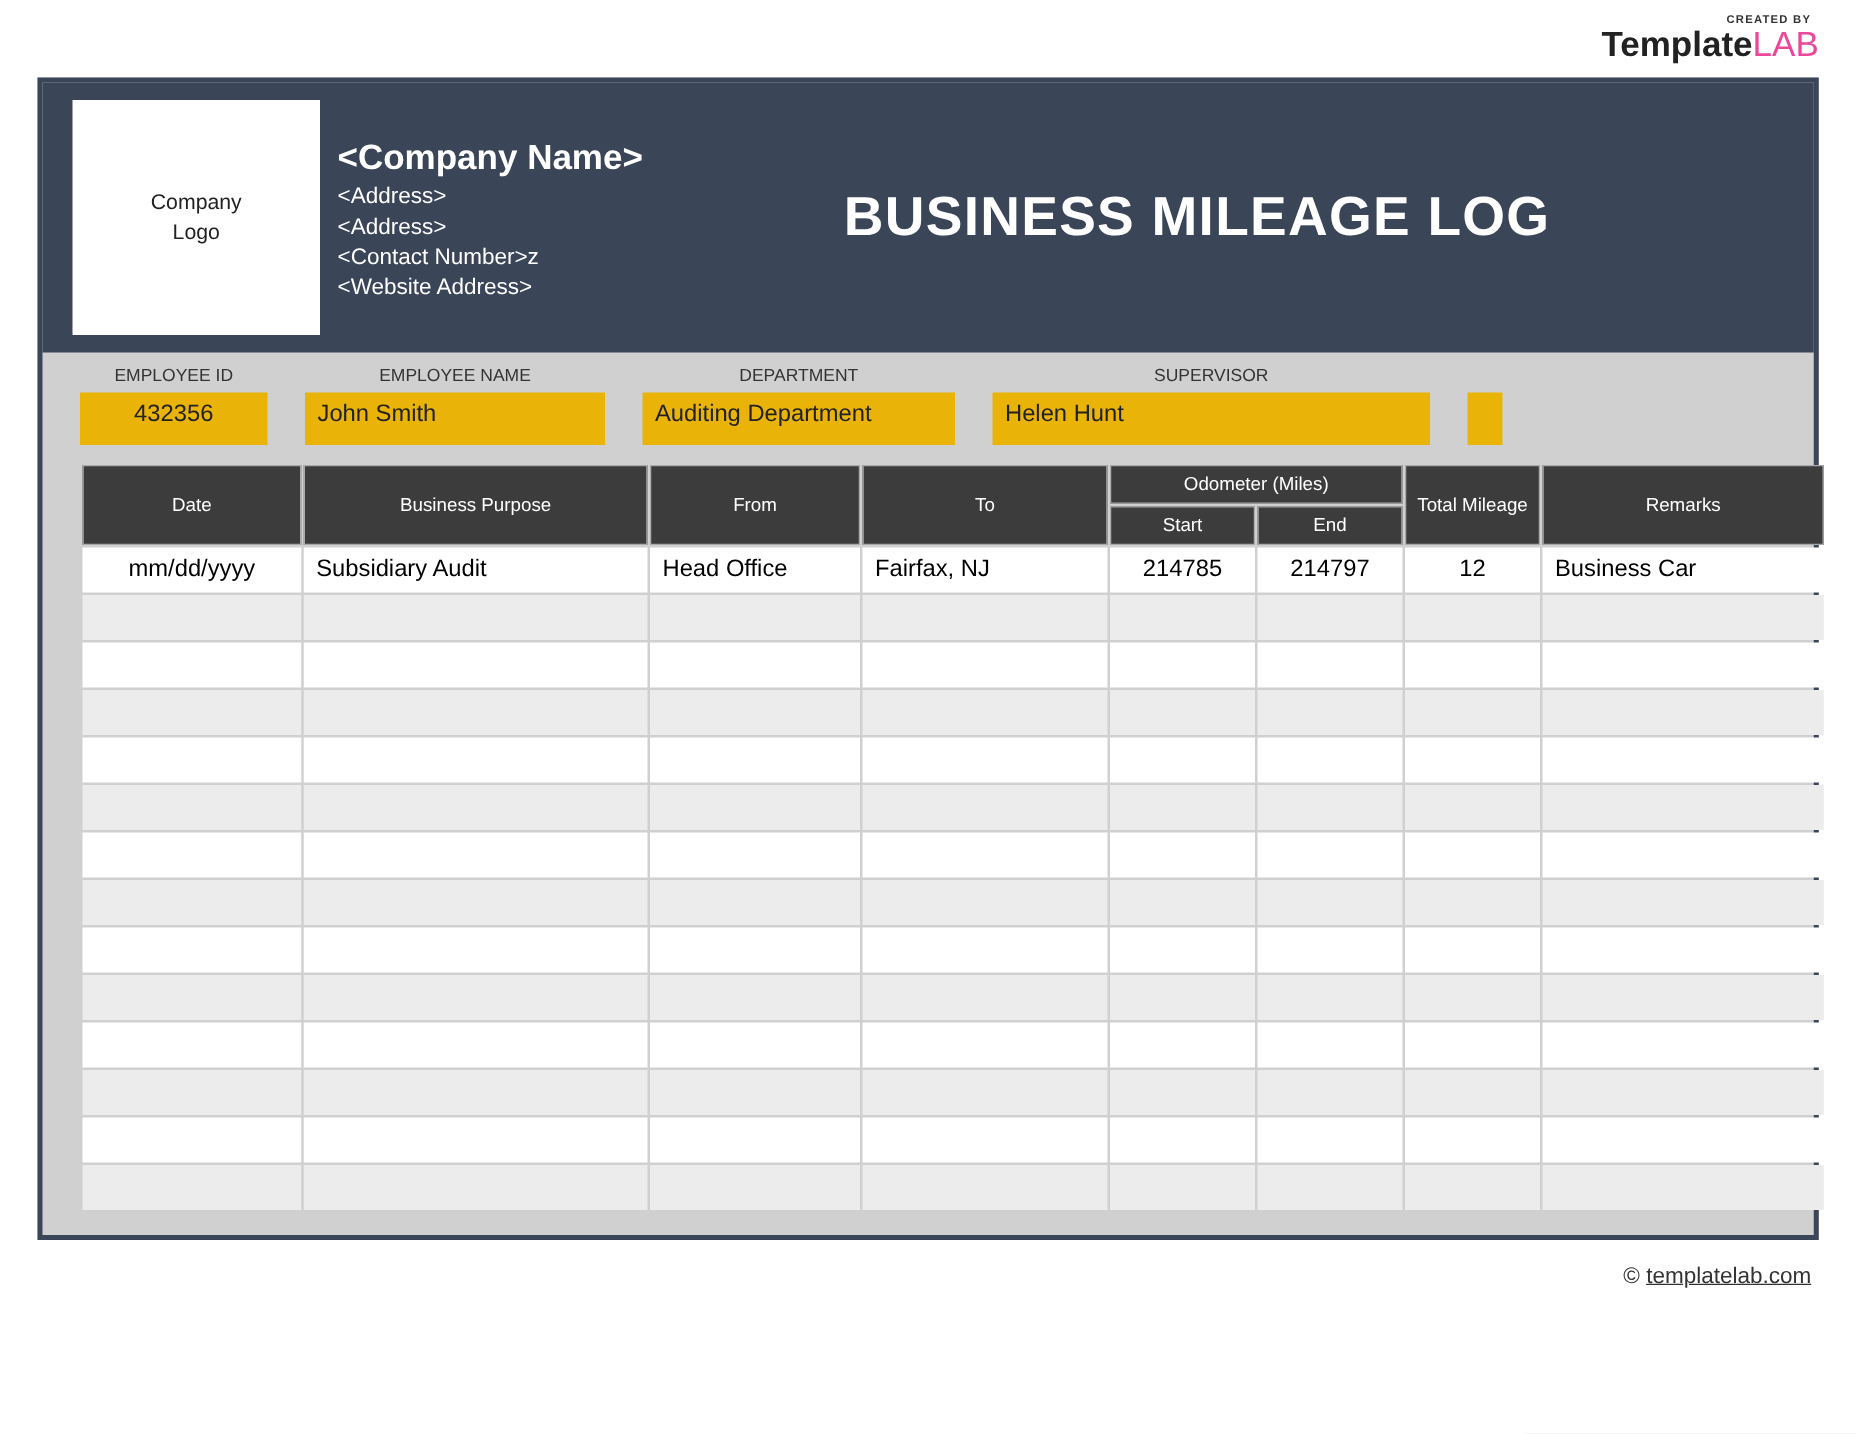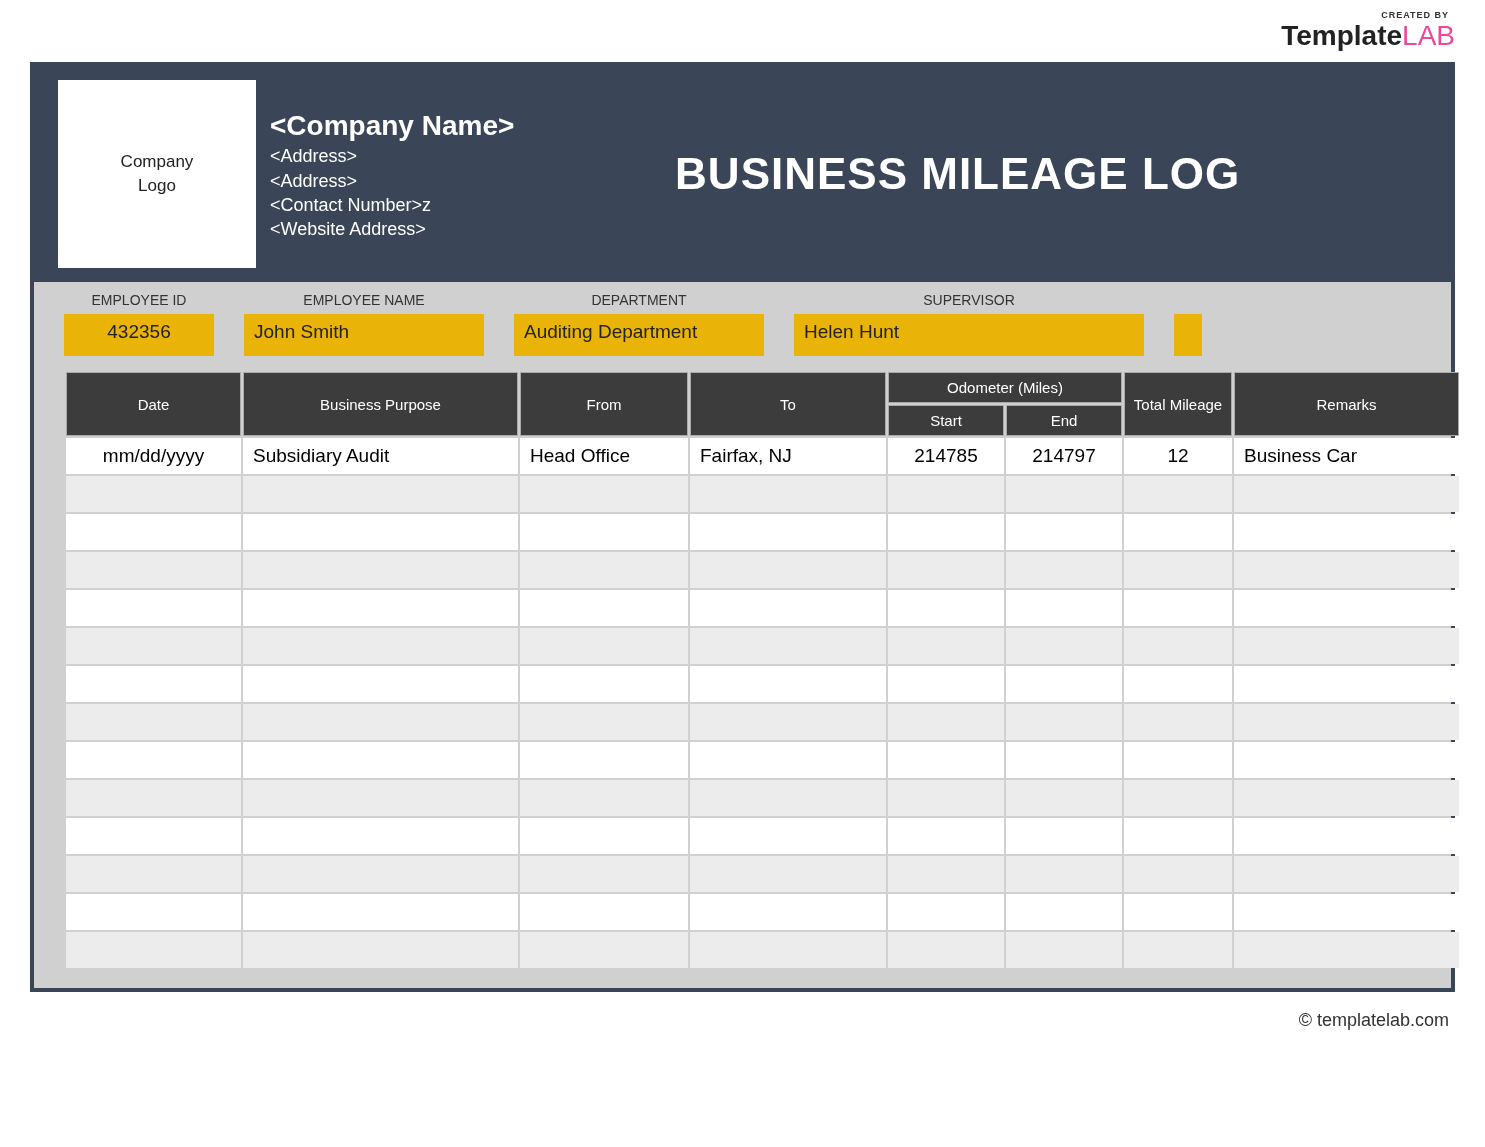--- a/index.html
+++ b/index.html
@@ -129,21 +129,21 @@
   .c-end     { width: 116px; }
   .c-total   { width: 108px; }
   .c-remarks { width: 225px; }
   td.center { text-align: center; }
   .footer {
     text-align: right;
     font-size: 18px;
     color: #333;
     padding: 18px 6px 0 0;
   }
-  .footer .link { }
+  .footer .link { text-decoration: underline; }
 </style>
 </head>
 <body>
 
 <div class="brand-header">
   <div class="created-by">CREATED BY</div>
   <div class="tlab">
     <span>Template</span><span class="tlab-red">LAB</span>
   </div>
 </div>

